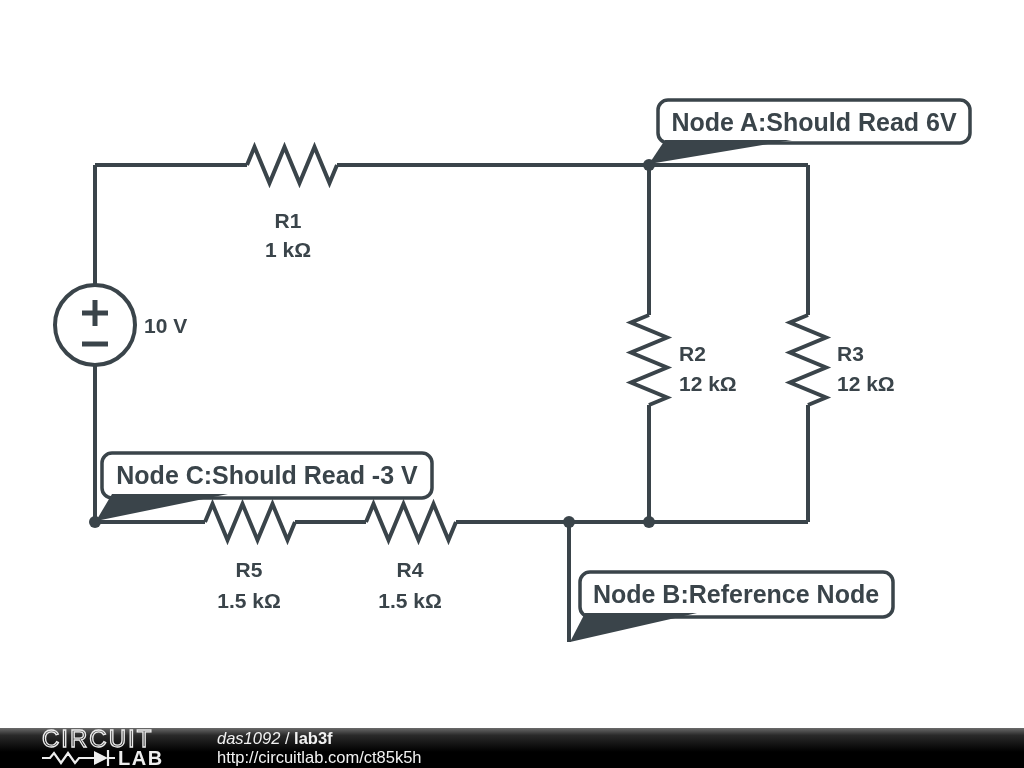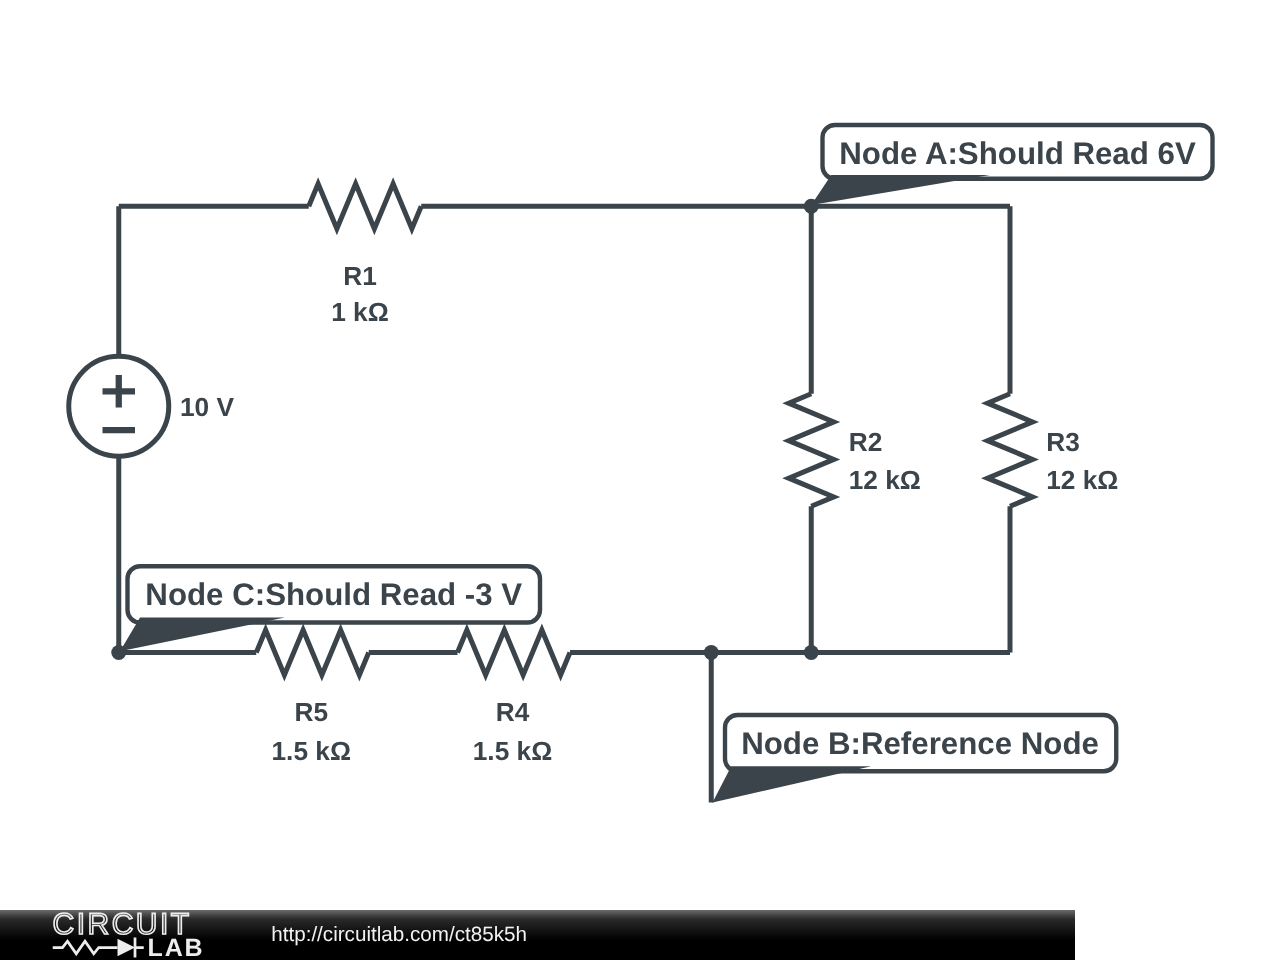--- a/index.html
+++ b/index.html
@@ -24,21 +24,21 @@
   .symbol{stroke:var(--line);stroke-width:4;fill:none;}
   .sign{stroke:var(--line);stroke-width:5;fill:none;stroke-linecap:butt;}
   .dot{fill:var(--line);stroke:none;}
   .callout-box{fill:var(--callout-fill);stroke:var(--line);stroke-width:3.5;}
   .callout-tail{fill:var(--line);stroke:none;}
   .lbl{fill:var(--line);font-weight:bold;font-size:21px;font-family:"Liberation Sans",sans-serif;}
   .callout-text{fill:var(--line);font-weight:bold;font-size:25px;font-family:"Liberation Sans",sans-serif;text-anchor:middle;}
   .mid{text-anchor:middle;}
 
   #footer{
-    position:absolute;left:0;bottom:0;width:860px;height:40px;
+    position:absolute;left:0;bottom:0;width:1024px;height:40px;
     background:linear-gradient(180deg,#6a6a6a 0%,#2a2a2a 18%,var(--footer-bg) 60%);
     display:flex;align-items:center;
   }
   #logo{margin-left:42px;flex:0 0 auto;}
   .logo-outline{fill:none;stroke:#EDEDED;stroke-width:1.3px;font-family:"Liberation Sans",sans-serif;font-size:24px;letter-spacing:2px;}
   .logo-bold{fill:#EDEDED;font-family:"Liberation Sans",sans-serif;font-size:20px;font-weight:bold;letter-spacing:1.5px;}
   .logo-line{stroke:#EDEDED;stroke-width:2.2;fill:none;stroke-linejoin:miter;}
   .logo-fill{fill:#EDEDED;stroke:none;}
   #footer-meta{margin-left:43px;color:var(--footer-text);font-size:16.5px;line-height:19px;}
   #footer-meta .author{font-style:italic;}
@@ -115,15 +115,20 @@
 
 <div id="footer">
   <svg id="logo" width="132" height="40" viewBox="0 0 132 40">
     <text class="logo-outline" x="0" y="19">CIRCUIT</text>
     <path class="logo-line" d="M0,30 H8 L12,25 L19,35 L26,25 L33,35 L37,30 H52"></path>
     <polygon class="logo-fill" points="52,23 52,37 66,30"></polygon>
     <path class="logo-line" d="M66,22 V38 M66,30 H73"></path>
     <text class="logo-bold" x="76" y="37">LAB</text>
   </svg>
   <div id="footer-meta">
+    <div>
+      <span class="author">das1092</span>
+      <span class="sep">/</span>
+      <span class="title">lab3f</span>
+    </div>
     <div class="url">http://circuitlab.com/ct85k5h</div>
   </div>
 </div>
 
 </body></html>

